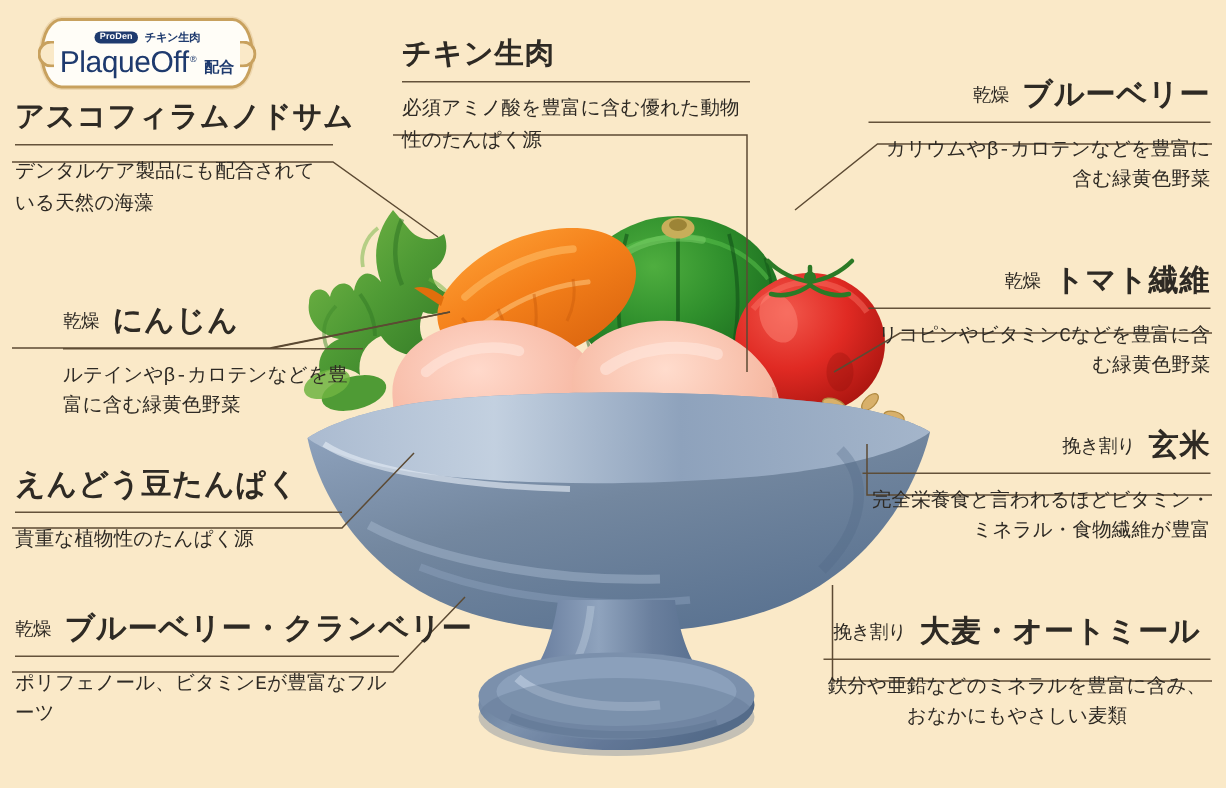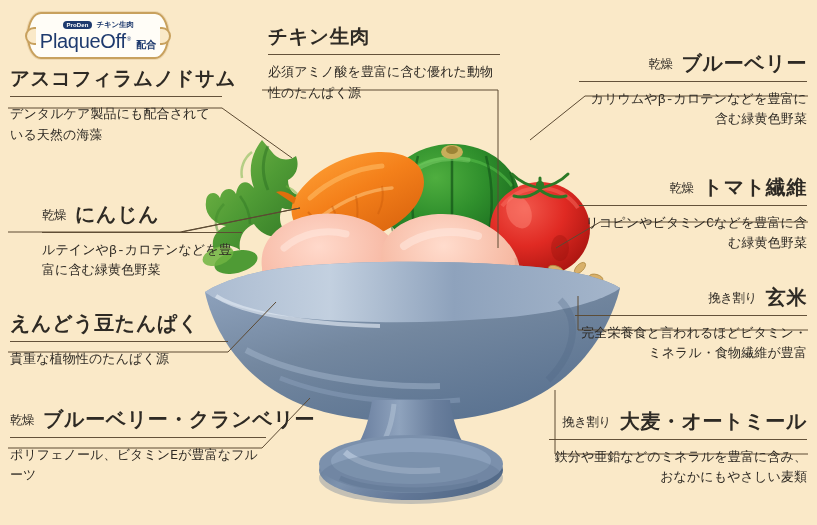--- a/index.html
+++ b/index.html
@@ -473,21 +473,21 @@
 
   <div class="label-block right" style="right:10px; top:286px; width:232px;">
     <div class="lbl-head big">
       <span class="pre">挽き割り</span>
       <span class="main">玄米</span>
     </div>
     <div class="lbl-rule"></div>
     <div class="lbl-desc">完全栄養食と言われるほどビタミン・ミネラル・食物繊維が豊富</div>
   </div>
 
-  <div class="label-block right" style="right:10px; top:410px; width:258px;">
+  <div class="label-block right" style="right:10px; top:410px; width:258px;text-align:center;">
     <div class="lbl-head big">
       <span class="pre">挽き割り</span>
       <span class="main">大麦・オートミール</span>
     </div>
     <div class="lbl-rule"></div>
     <div class="lbl-desc">鉄分や亜鉛などのミネラルを豊富に含み、おなかにもやさしい麦類</div>
   </div>
 
   <div class="label-block left" style="left:10px; top:203px; width:200px;margin-left:32px;">
     <div class="lbl-head big">

